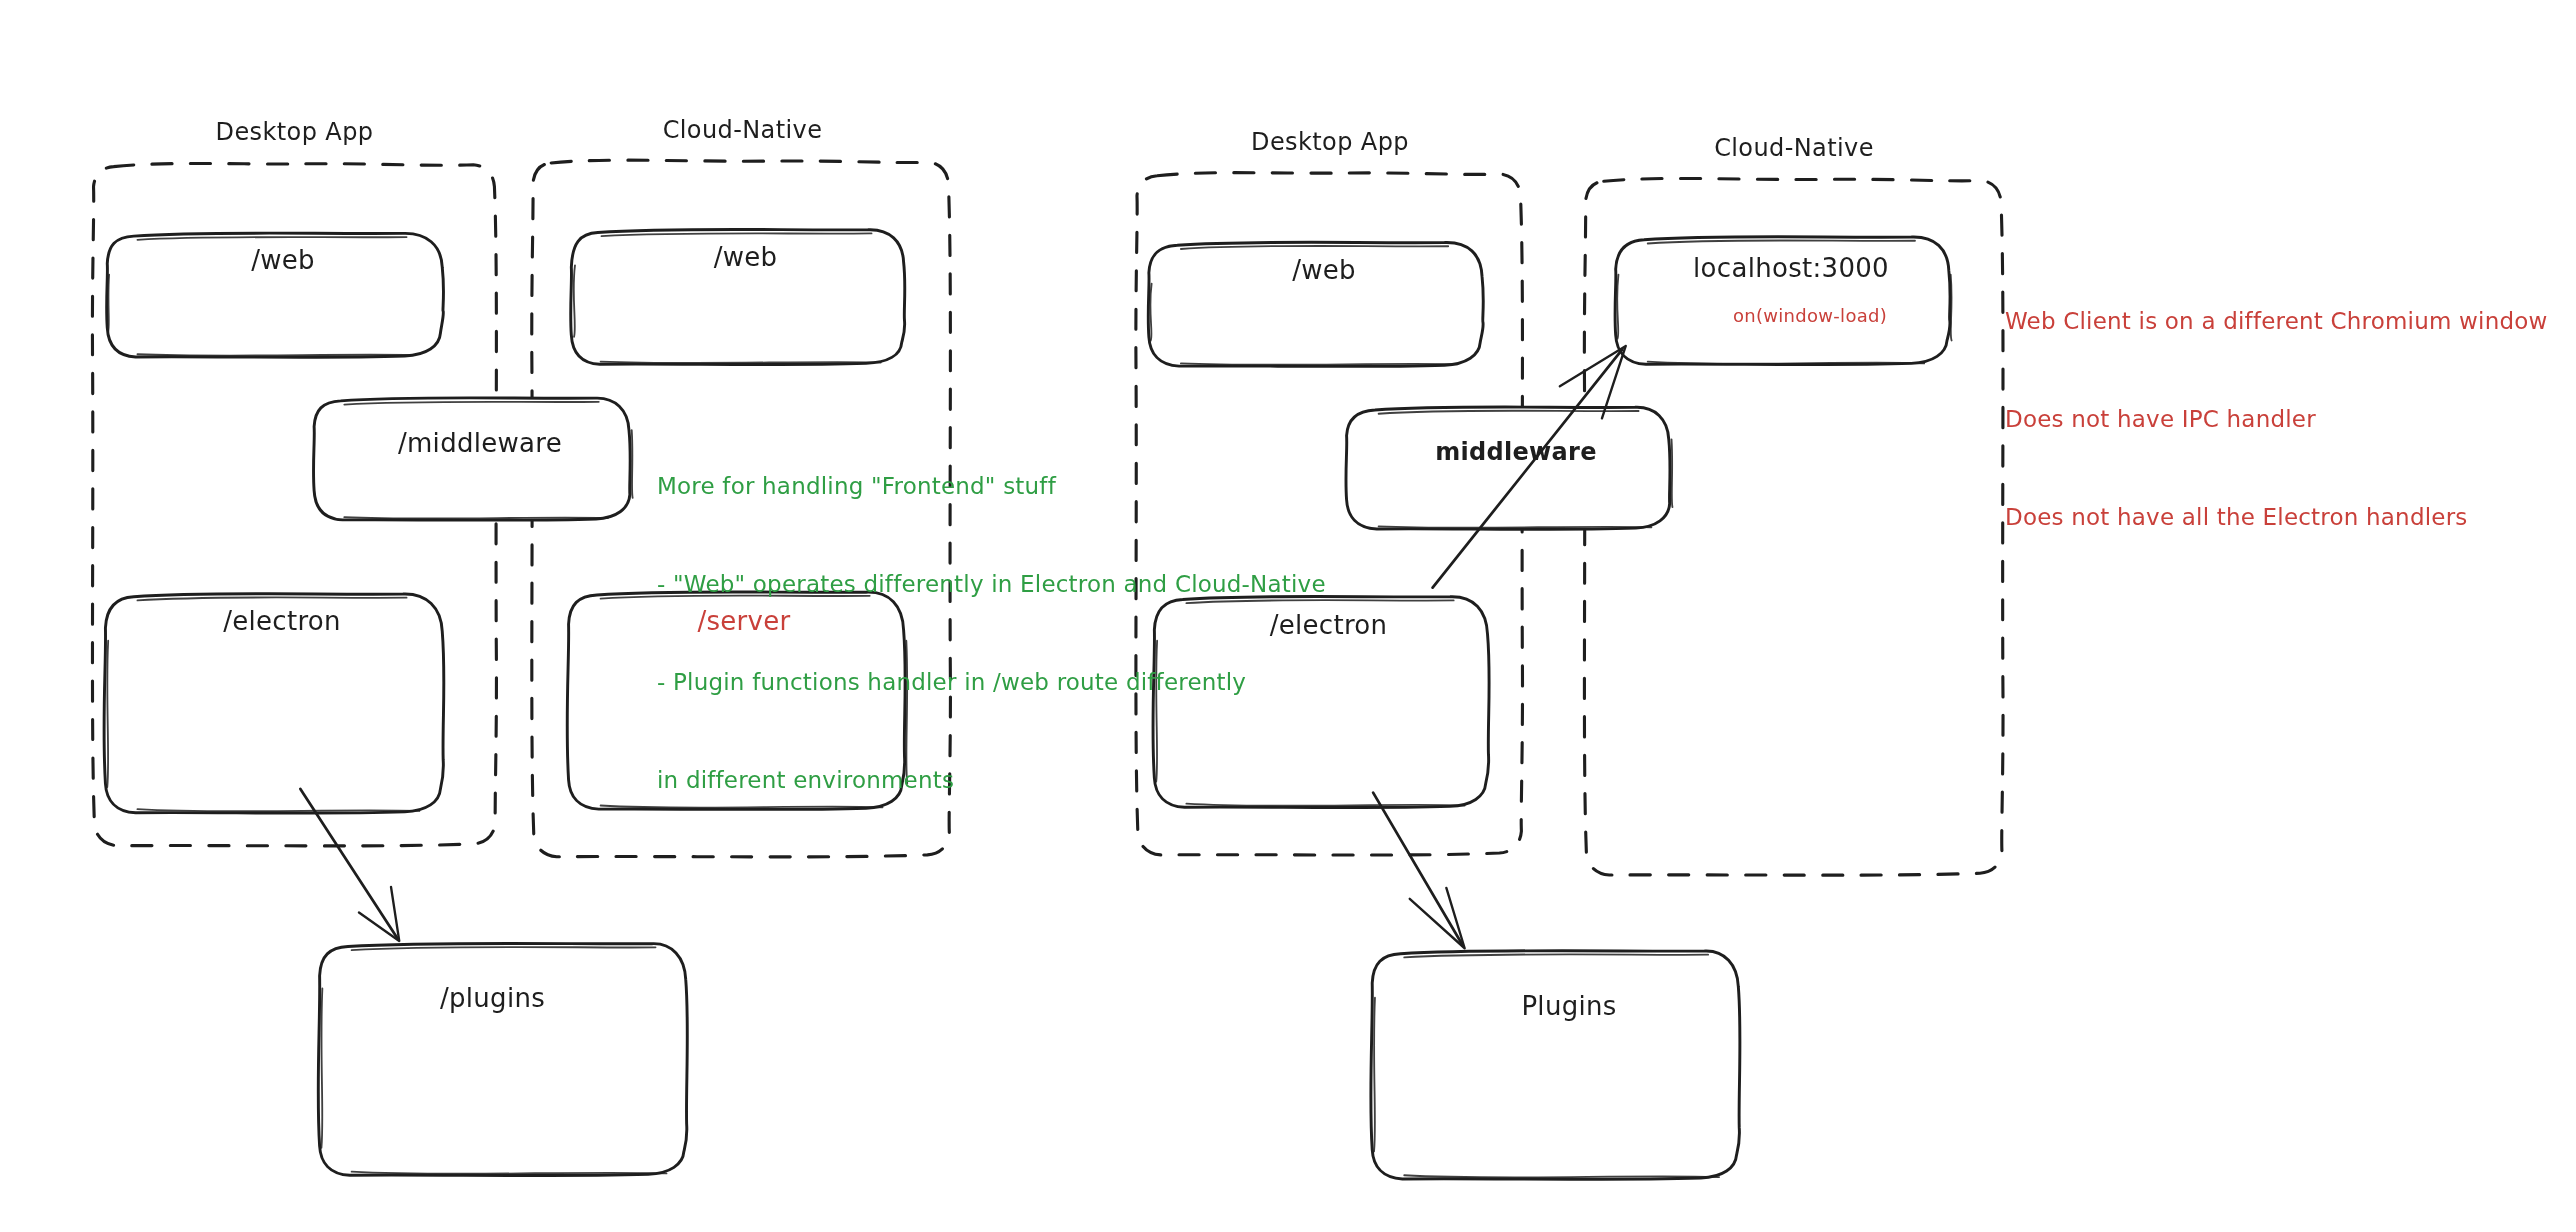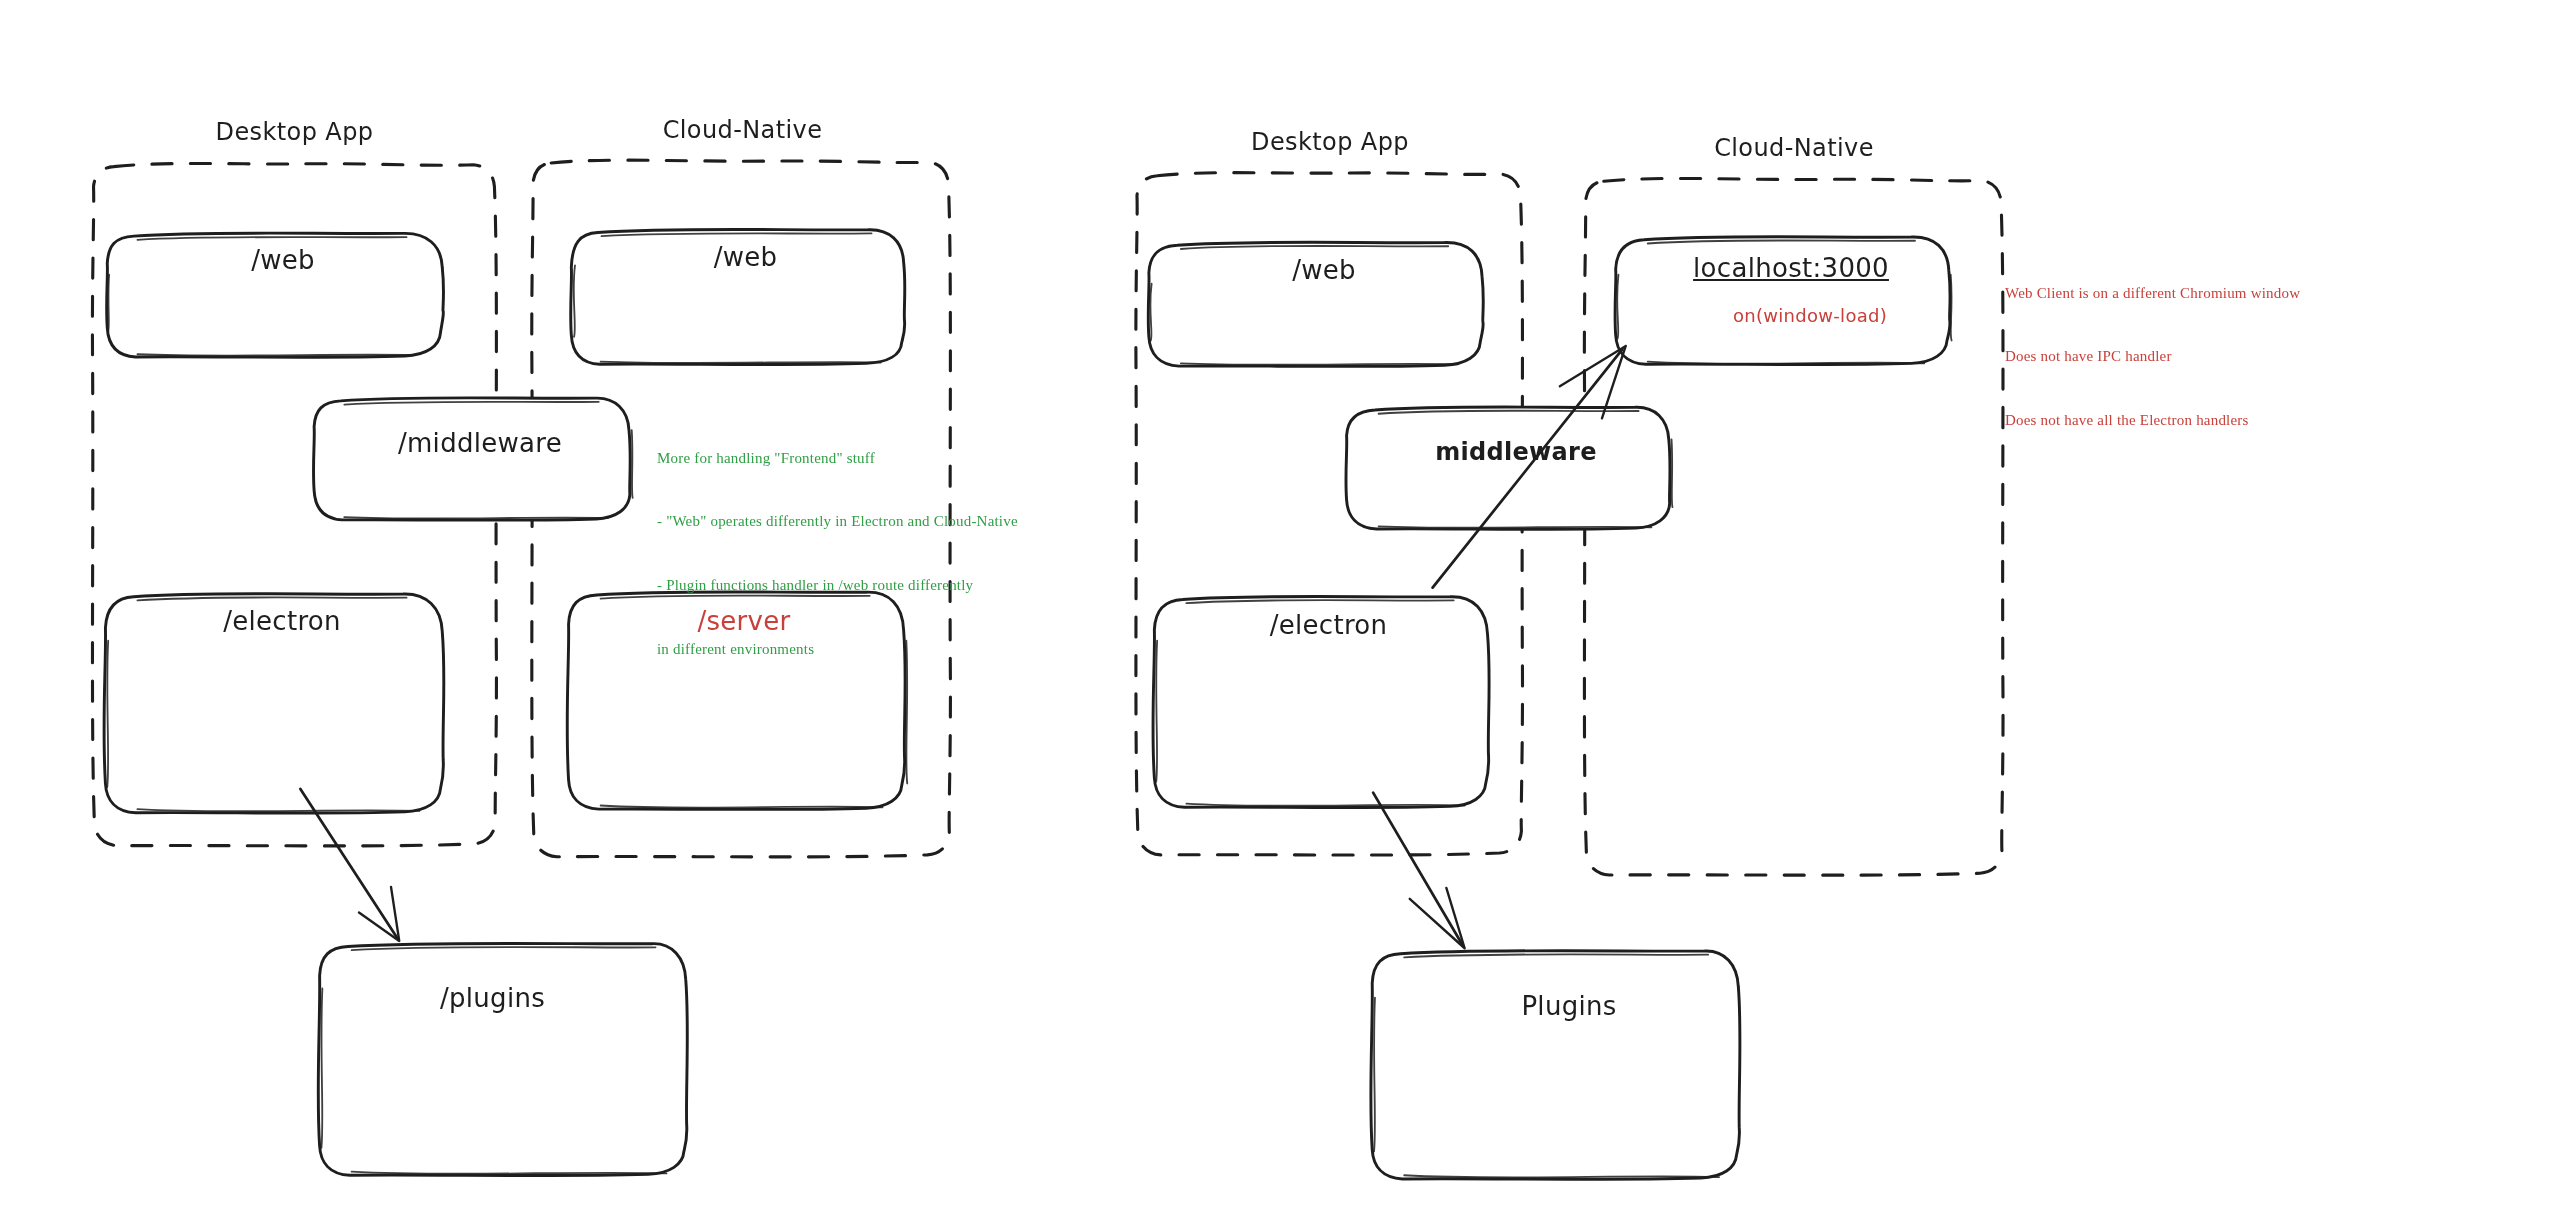--- a/index.html
+++ b/index.html
@@ -39,24 +39,23 @@
     letter-spacing: 0.3px;
     text-align: center;
     margin-left: 8px;
   }
   .node-sub {
     font-size: 18px;
     letter-spacing: 0.3px;
     text-align: center;
   }
   .note {
-    font-size: 15px;
+    font-size: 23px;
     line-height: 1.42;
     letter-spacing: 0.2px;
-    font-family: Liberation Serif, serif;
   }
   .note-green { color: #2f9e44; }
   .note-red   { color: #c9403a; }
   .txt-red    { color: #c9403a; }
 </style>
 </head>
 <body>
 
 <svg id="canvas" viewBox="0 0 2814 1346" xmlns="http://www.w3.org/2000/svg">
   <defs>
@@ -250,21 +249,21 @@
 <div class="lbl node-label" style="left:571px; top:241px; width:333px;">/web</div>
 <div class="lbl node-label" style="left:314px; top:427px; width:316px;">/middleware</div>
 <div class="lbl node-label" style="left:105px; top:605px; width:338px;">/electron</div>
 <div class="lbl node-label txt-red" style="left:568px; top:605px; width:336px;">/server</div>
 <div class="lbl node-label" style="left:301px; top:982px; width:367px;">/plugins</div>
 
 <div class="lbl grp-title" style="left:1138px; top:127px; width:384px;">Desktop App</div>
 <div class="lbl grp-title" style="left:1586px; top:133px; width:416px;">Cloud-Native</div>
 
 <div class="lbl node-label" style="left:1149px; top:254px; width:334px;">/web</div>
-<div class="lbl node-label" style="left:1616px; top:252px; width:334px;text-decoration:underline;">localhost:3000</div>
+<div class="lbl node-label" style="left:1616px; top:252px; width:334px;">localhost:3000</div>
 <div class="lbl node-sub txt-red" style="left:1643px; top:305px; width:334px;">on(window-load)</div>
 <div class="lbl node-label" style="left:1347px; top:437px; width:322px; font-size:24px;font-weight:bold;">middleware</div>
 <div class="lbl node-label" style="left:1154px; top:609px; width:333px;">/electron</div>
 <div class="lbl node-label" style="left:1372px; top:990px; width:378px;">Plugins</div>
 
 <div class="lbl note note-green" style="left:657px; top:405px; width:741px;">
   <div>More for handling "Frontend" stuff</div>
   <div>- "Web" operates differently in Electron and Cloud-Native</div>
   <div>- Plugin functions handler in /web route differently</div>
   <div>in different environments</div>

